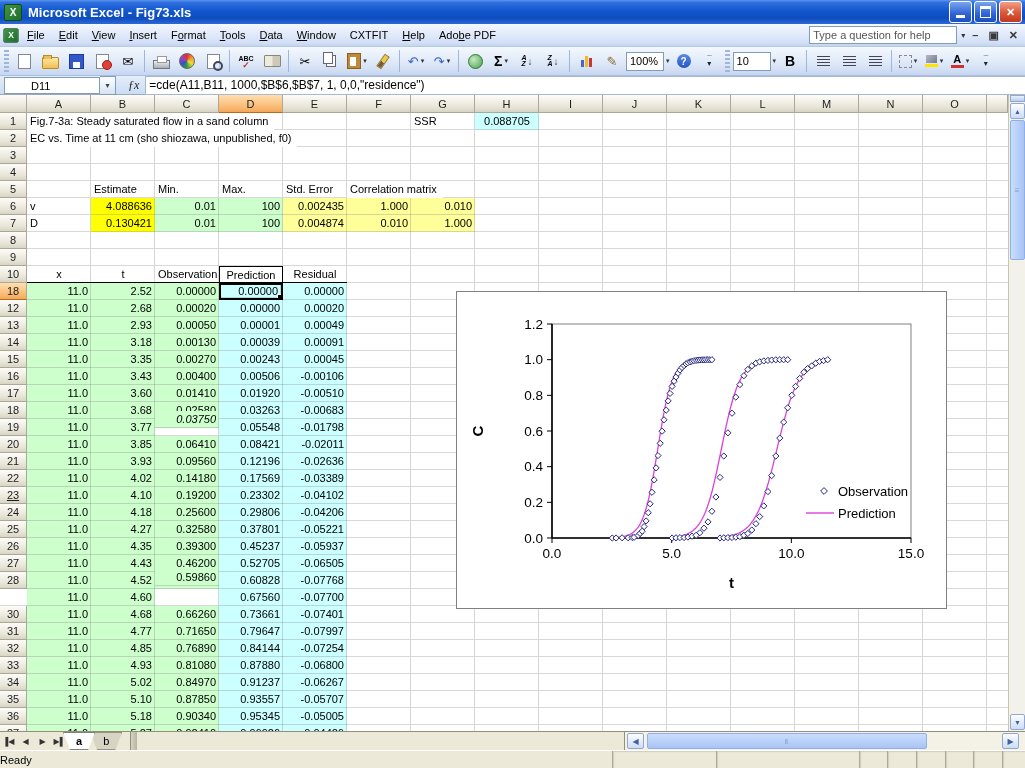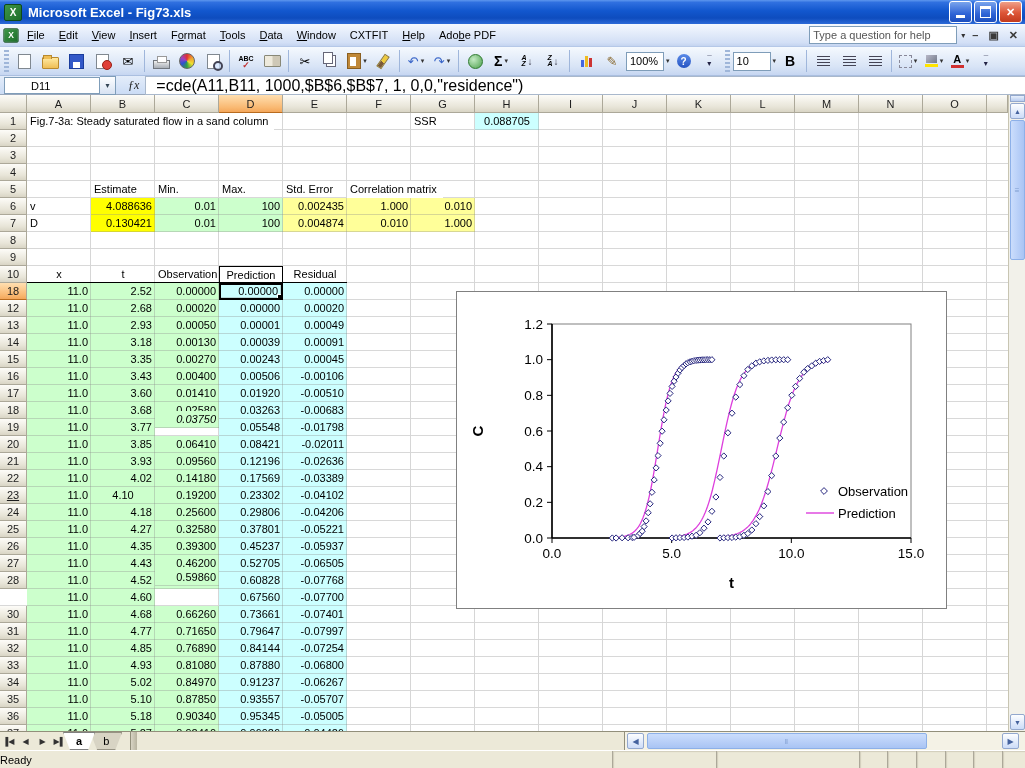--- a/index.html
+++ b/index.html
@@ -72,22 +72,22 @@
   .colstack .cap{font-size:11px;font-weight:bold;line-height:10px}
   .colstack .bar{width:13px;height:3px}
   .ovf{display:flex;flex-direction:column;align-items:center;line-height:5px;font-size:8px;color:#224}
   
   #formulabar{left:0;top:76px;width:1025px;height:19px;background:linear-gradient(180deg,#E4EDFA,#CBDCF5);
      display:flex;align-items:center;border-bottom:1px solid #9AA8BC;box-sizing:border-box}
   #namebox{width:96px;height:17px;background:#fff;border:1px solid #7F9DB9;font-size:11px;line-height:17px;padding-left:26px;box-sizing:border-box}
   #namedd{width:15px;height:17px;background:linear-gradient(#FDFEFF,#D7E2F2);border:1px solid #7F9DB9;border-left:none;
      font-size:8px;display:flex;align-items:center;justify-content:center;color:#345}
   #fx{font-size:12px;font-style:italic;font-family:"Liberation Serif",serif;padding:0 6px 0 12px;color:#222}
-  #formulatext{flex:1;height:17px;background:#fff;border:1px solid #A9B8CC;border-right:none;font-size:16px;line-height:17px;
-     padding-left:10px;white-space:nowrap;overflow:hidden;font-family:"Liberation Sans",sans-serif}
+  #formulatext{flex:1;height:17px;background:#fff;border:1px solid #A9B8CC;border-right:none;font-size:12px;line-height:17px;
+     padding-left:3px;white-space:nowrap;overflow:hidden;font-family:"Liberation Sans",sans-serif}
   
   #grid{left:0;top:95px;width:1008px;height:636px;background:#fff;overflow:hidden}
   #colhdrs{position:absolute;left:0;top:0;height:18px;display:flex;width:100%}
   .hdr{background:linear-gradient(180deg,#FDFCF8,#E8E5D8 70%,#D9D5C5);border-right:1px solid #ACA899;border-bottom:1px solid #ACA899;
      font-size:11px;color:#1D1D1D;display:flex;align-items:center;justify-content:center;box-sizing:border-box;flex:0 0 auto}
   .hdr.sel{background:linear-gradient(180deg,#FFDFB0,#F9B871 75%,#F3A65A);border-bottom:1px solid #B86B1E}
   #gridbody{position:absolute;left:0;top:18px;right:0;bottom:0;
      background-image:repeating-linear-gradient(to right,transparent 0 63px,#D6D6D6 63px 64px),
                       repeating-linear-gradient(to bottom,transparent 0 16px,#D8D8D8 16px 17px);
      background-position:27px 0,0 0}
@@ -380,20 +380,21 @@
       <div class="rowhdr hdr" style="top: 510px;">31</div>
       <div class="rowhdr hdr" style="top: 527px;">32</div>
       <div class="rowhdr hdr" style="top: 544px;">33</div>
       <div class="rowhdr hdr" style="top: 561px;">34</div>
       <div class="rowhdr hdr" style="top: 578px;">35</div>
       <div class="rowhdr hdr" style="top: 595px;">36</div>
       <div class="rowhdr hdr" style="top: 612px;">37</div>
       <div class="cell l spill" style="left: 27px; top: 0px; width: 64px;">Fig.7-3a: Steady saturated flow in a sand column</div>
       <div class="cell l" style="left: 411px; top: 0px; width: 64px;">SSR</div>
       <div class="cell c fillc" style="left: 475px; top: 0px; width: 64px; background: rgb(204, 255, 255);">0.088705</div>
+      <div class="cell l spill" style="left: 27px; top: 17px; width: 64px;">EC vs. Time at 11 cm (sho shiozawa, unpublished, f0)</div>
       <div class="cell l" style="left: 91px; top: 68px; width: 64px;">Estimate</div>
       <div class="cell l" style="left: 155px; top: 68px; width: 64px;">Min.</div>
       <div class="cell l" style="left: 219px; top: 68px; width: 64px;">Max.</div>
       <div class="cell l" style="left: 283px; top: 68px; width: 64px;">Std. Error</div>
       <div class="cell l spill" style="left: 347px; top: 68px; width: 64px;">Correlation matrix</div>
       <div class="cell l" style="left: 27px; top: 85px; width: 64px;">v</div>
       <div class="cell r fillc" style="left: 91px; top: 85px; width: 64px; background: rgb(255, 255, 0);">4.088636</div>
       <div class="cell r fillc" style="left: 155px; top: 85px; width: 64px; background: rgb(204, 255, 204);">0.01</div>
       <div class="cell r fillc" style="left: 219px; top: 85px; width: 64px; background: rgb(204, 255, 204);">100</div>
       <div class="cell r fillc" style="left: 283px; top: 85px; width: 64px; background: rgb(255, 255, 153);">0.002435</div>
@@ -465,21 +466,21 @@
       <div class="cell r fillc" style="left: 91px; top: 340px; width: 64px; background: rgb(204, 255, 204);">3.93</div>
       <div class="cell r fillc" style="left: 155px; top: 340px; width: 64px; background: rgb(204, 255, 204);">0.09560</div>
       <div class="cell r fillc" style="left: 219px; top: 340px; width: 64px; background: rgb(204, 255, 255);">0.12196</div>
       <div class="cell r fillc" style="left: 283px; top: 340px; width: 64px; background: rgb(204, 255, 255);">-0.02636</div>
       <div class="cell r fillc" style="left: 27px; top: 357px; width: 64px; background: rgb(204, 255, 204);">11.0</div>
       <div class="cell r fillc" style="left: 91px; top: 357px; width: 64px; background: rgb(204, 255, 204);">4.02</div>
       <div class="cell r fillc" style="left: 155px; top: 357px; width: 64px; background: rgb(204, 255, 204);">0.14180</div>
       <div class="cell r fillc" style="left: 219px; top: 357px; width: 64px; background: rgb(204, 255, 255);">0.17569</div>
       <div class="cell r fillc" style="left: 283px; top: 357px; width: 64px; background: rgb(204, 255, 255);">-0.03389</div>
       <div class="cell r fillc" style="left: 27px; top: 374px; width: 64px; background: rgb(204, 255, 204);">11.0</div>
-      <div class="cell r fillc" style="left: 91px; top: 374px; width: 64px; background: rgb(204, 255, 204); text-align: center;">4.10</div>
+      <div class="cell r fillc" style="left: 91px; top: 374px; width: 64px; background: rgb(204, 255, 204);">4.10</div>
       <div class="cell r fillc" style="left: 155px; top: 374px; width: 64px; background: rgb(204, 255, 204);">0.19200</div>
       <div class="cell r fillc" style="left: 219px; top: 374px; width: 64px; background: rgb(204, 255, 255);">0.23302</div>
       <div class="cell r fillc" style="left: 283px; top: 374px; width: 64px; background: rgb(204, 255, 255);">-0.04102</div>
       <div class="cell r fillc" style="left: 27px; top: 391px; width: 64px; background: rgb(204, 255, 204);">11.0</div>
       <div class="cell r fillc" style="left: 91px; top: 391px; width: 64px; background: rgb(204, 255, 204);">4.18</div>
       <div class="cell r fillc" style="left: 155px; top: 391px; width: 64px; background: rgb(204, 255, 204);">0.25600</div>
       <div class="cell r fillc" style="left: 219px; top: 391px; width: 64px; background: rgb(204, 255, 255);">0.29806</div>
       <div class="cell r fillc" style="left: 283px; top: 391px; width: 64px; background: rgb(204, 255, 255);">-0.04206</div>
       <div class="cell r fillc" style="left: 27px; top: 408px; width: 64px; background: rgb(204, 255, 204);">11.0</div>
       <div class="cell r fillc" style="left: 91px; top: 408px; width: 64px; background: rgb(204, 255, 204);">4.27</div>

